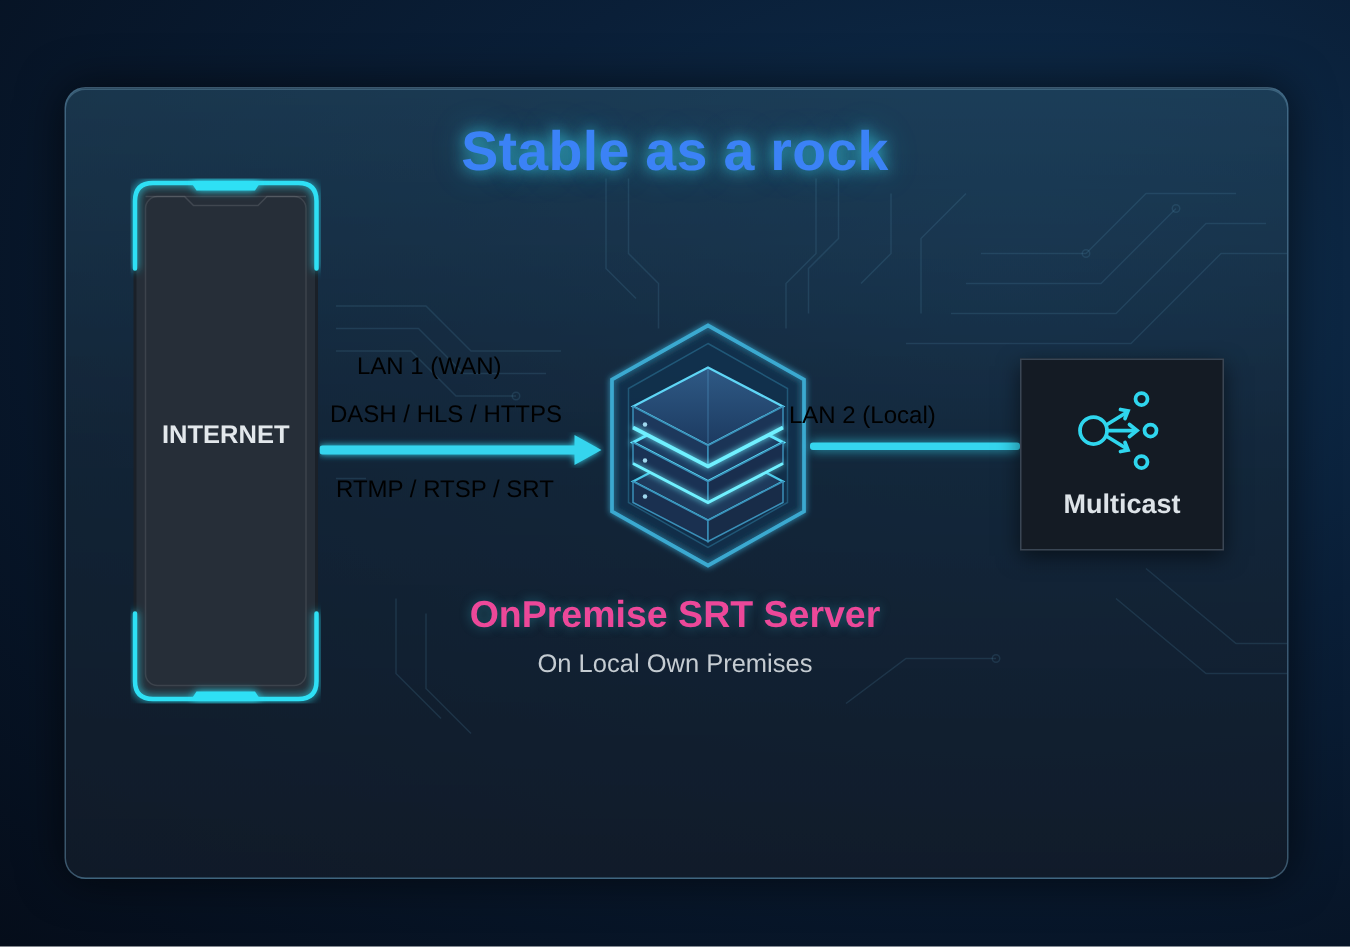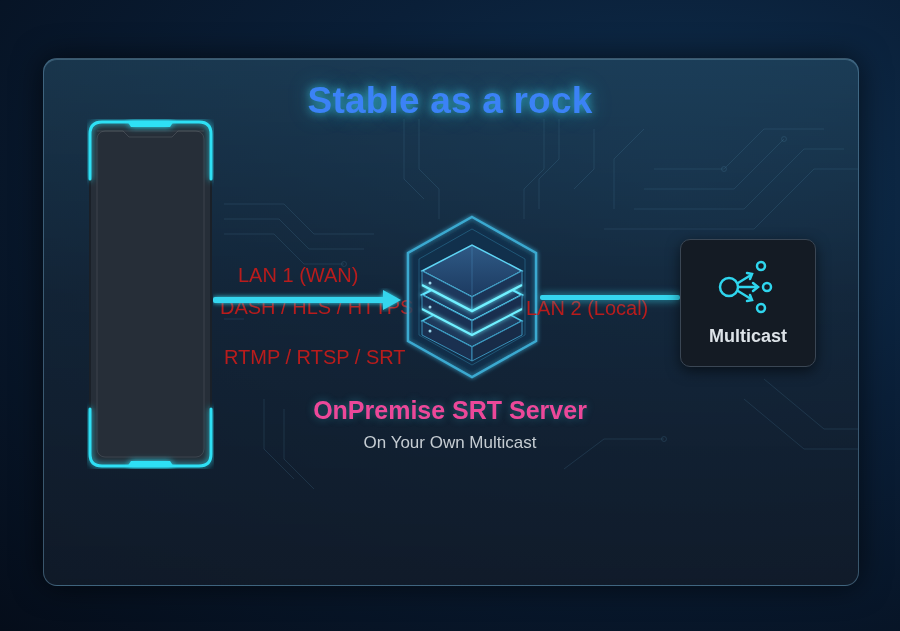--- a/index.html
+++ b/index.html
@@ -23,28 +23,28 @@
     letter-spacing:0.2px;
   }
   .internet {
     position:absolute; left:87px; top:119px; width:127px; height:350px;
   }
   .internet svg { position:absolute; left:0; top:0; }
   .internet-label {
     position:absolute; left:0; width:100%; top:289px; margin-top:-9px;
     position:absolute; text-align:center; color:#e3e8ec; font-size:17px; font-weight:bold;
   }
-  .lbl { position:absolute; color:#b91c1c; font-size:20px; white-space:nowrap;margin-top:28px; }
+  .lbl { position:absolute; color:#000000; font-size:16px; white-space:nowrap; }
   .arrow1 { position:absolute; left:213px; top:288px; }
   .line2 { position:absolute; left:540px; top:295px; width:140px; height:5px; background:#35d5ee;
            box-shadow:0 0 8px rgba(53,213,238,0.8); border-radius:2px; }
   .server { position:absolute; left:400px; top:213px; }
   .multicast {
     position:absolute; left:680px; top:239px; width:134px; height:126px;
-    background:#141b24; border:1px solid #3a4654; border-radius:10px;
+    background:#141b24; border:1px solid #3a4654; border-radius:0;
     box-shadow: 0 4px 14px rgba(0,0,0,0.55);
   }
   .multicast svg { position:absolute; left:34px; top:14px; }
   .multicast-label { position:absolute; left:0; width:100%; top:86px; text-align:center;
     color:#dde3e8; font-size:18px; font-weight:bold; }
   .server-title { position:absolute; left:0; width:900px; top:396px; text-align:center;
     color:#ec4899; font-size:25px; font-weight:bold;
     text-shadow:0 0 8px rgba(62,214,240,0.35); }
   .server-sub { position:absolute; left:0; width:900px; top:433px; text-align:center;
     color:#c5ccd2; font-size:17px; }
@@ -98,20 +98,21 @@
     <rect x="10" y="12" width="107" height="326" rx="8" fill="none" stroke="rgba(255,255,255,0.1)" stroke-width="1"></rect>
     <g fill="none" stroke="#2fe0f5" stroke-width="3" filter="url(#glow)" stroke-linecap="round">
       <path d="M3 60 V15 Q3 3 15 3 H112 Q124 3 124 15 V60"></path>
       <path d="M3 290 V335 Q3 347 15 347 H112 Q124 347 124 335 V290"></path>
     </g>
     <g fill="#2fe0f5" filter="url(#glow)">
       <path d="M40 2 H87 L83 8 H44 Z"></path>
       <path d="M40 348 H87 L83 342 H44 Z"></path>
     </g>
   </svg>
+  <div class="internet-label" style="top:170px;">INTERNET</div>
 </div>
 
 <div class="lbl" style="left:238px; top:236px;">LAN 1 (WAN)</div>
 <div class="lbl" style="left:220px; top:268px;">DASH / HLS / HTTPS</div>
 
 <svg class="arrow1" width="190" height="24" viewBox="0 0 190 24">
   <defs>
     <filter id="g2" x="-10%" y="-80%" width="120%" height="260%">
       <feGaussianBlur stdDeviation="2.5" result="b"></feGaussianBlur>
       <feMerge>
@@ -177,13 +178,13 @@
       <path d="M32 19 L37 20 L35 25"></path>
     <path d="M24 33 L42 33"></path>
       <path d="M38 29 L43 33 L38 37"></path>
     <path d="M23 37 L36 45"></path>
       <path d="M32 47 L37 46 L35 41"></path>
   </svg>
   <div class="multicast-label">Multicast</div>
 </div>
 
 <div class="server-title">OnPremise SRT Server</div>
-<div class="server-sub">On Your Own Multicast</div>
+<div class="server-sub">On Local Own Premises</div>
 
 </body></html>

